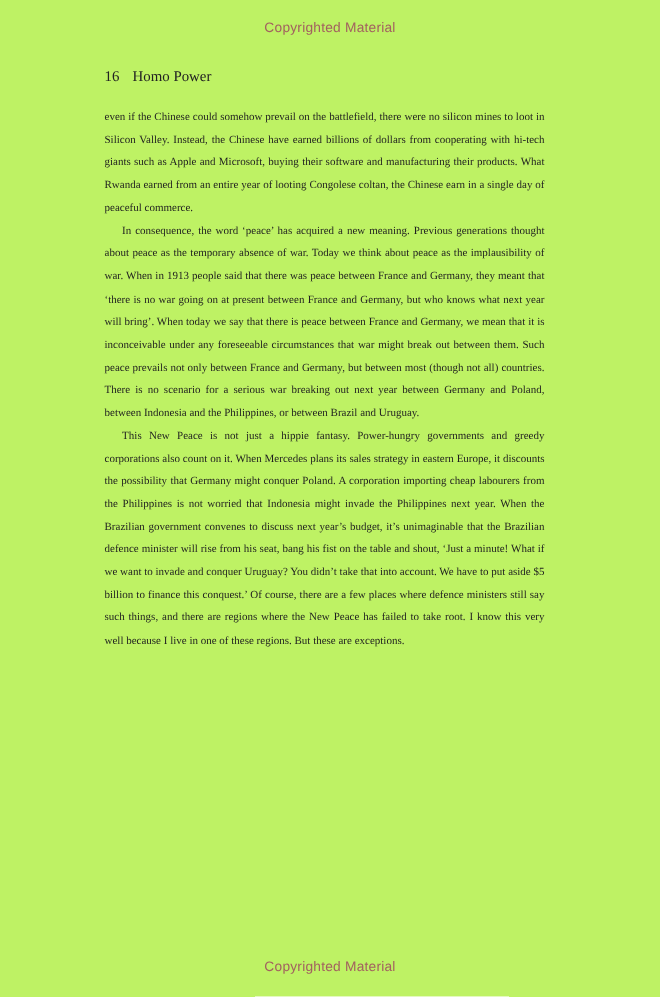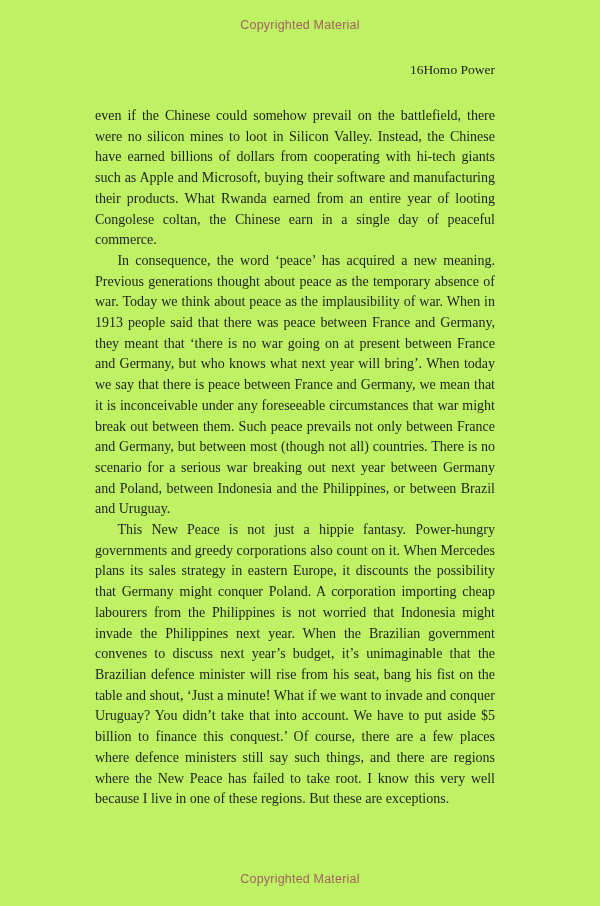--- a/index.html
+++ b/index.html
@@ -28,31 +28,32 @@
     color: #a2625f;
   }
   .copyright-top { top: 18px; }
   .copyright-bottom { top: 872px; }
   .running-header {
     position: absolute;
     top: 62px;
     left: 95px;
     width: 400px;
     display: flex;
-    justify-content: flex-end;
+    justify-content: flex-start;
     font-size: 13.5px;
     color: #222222;
+    gap: 12px;
   }
   .body-text {
     position: absolute;
-    top: 106px;
+    top: 97px;
     left: 95px;
     width: 400px;
     text-align: justify;
-    font-size: 14px;
+    font-size: 10px;
     line-height: 20.7px;
     color: #1f1f1f;
   }
   .body-text p {
     margin: 0;
     padding: 0;
     text-indent: 1.6em;
   }
   .body-text p.first {
     text-indent: 0;

